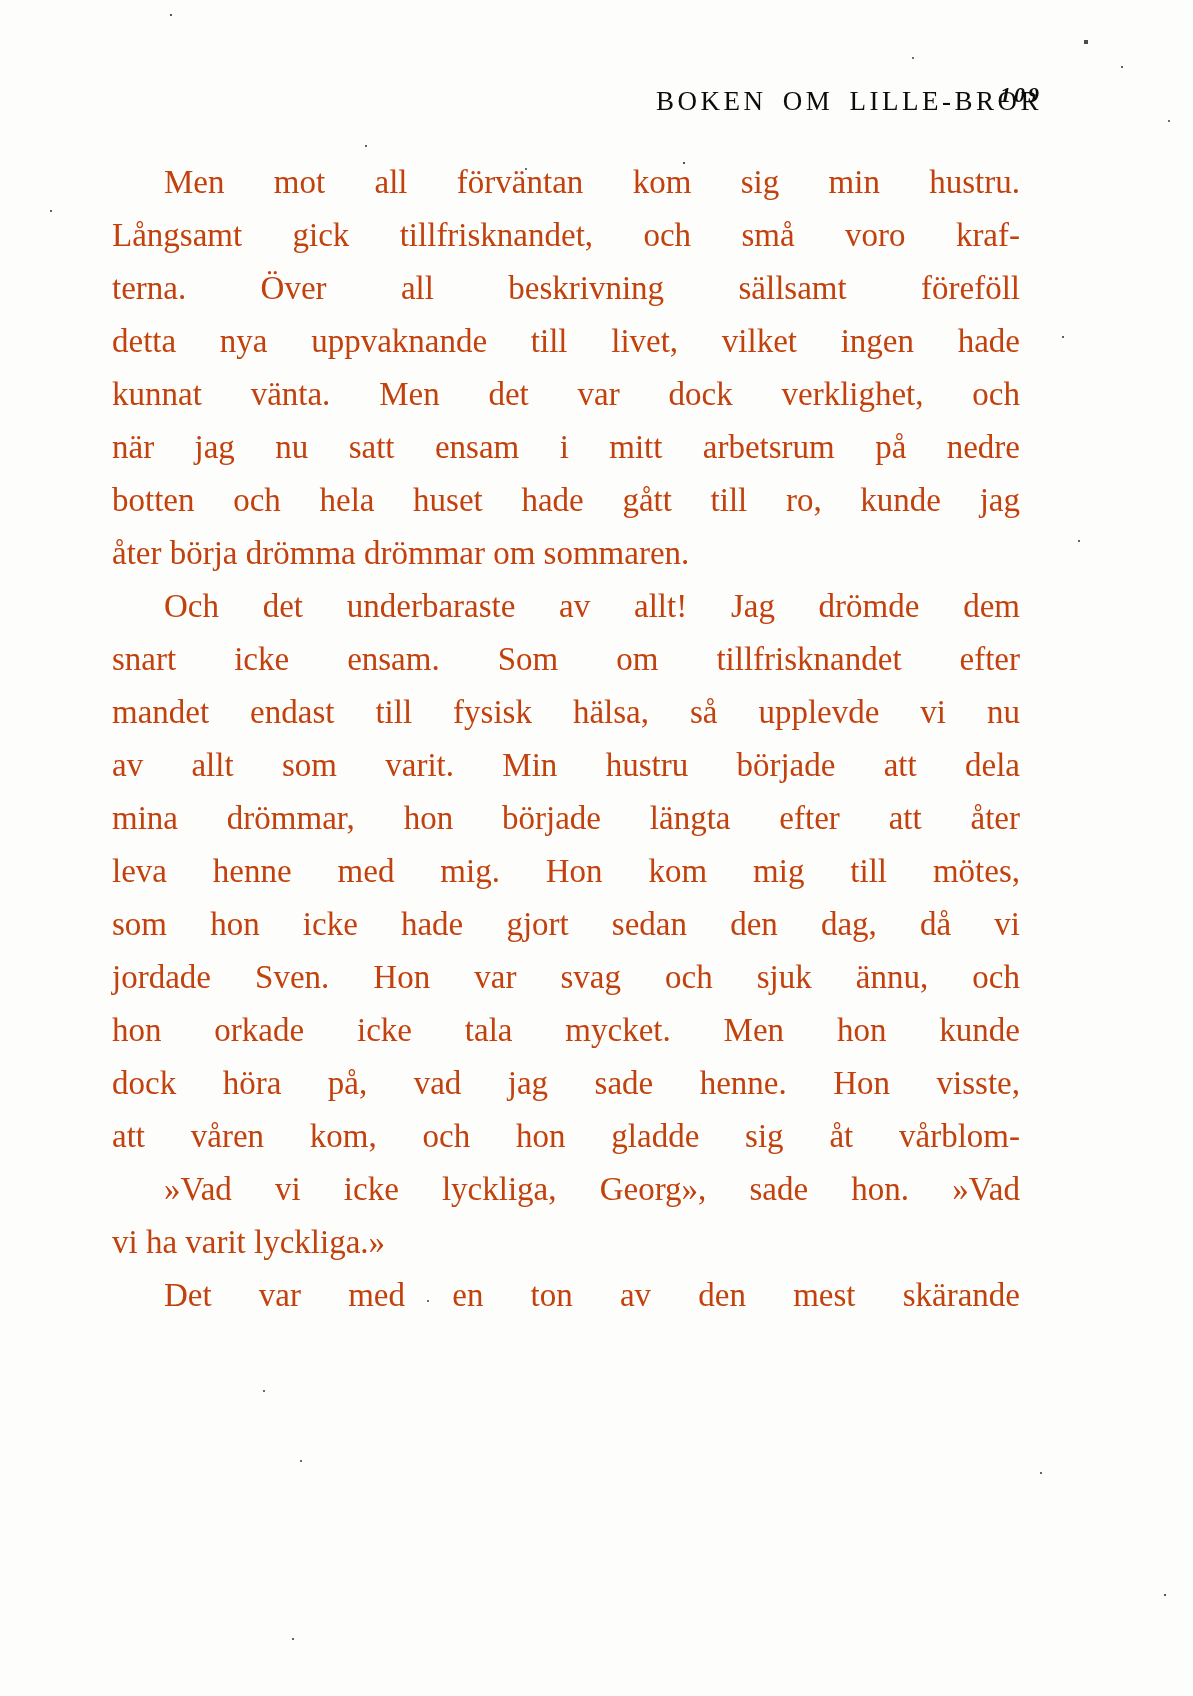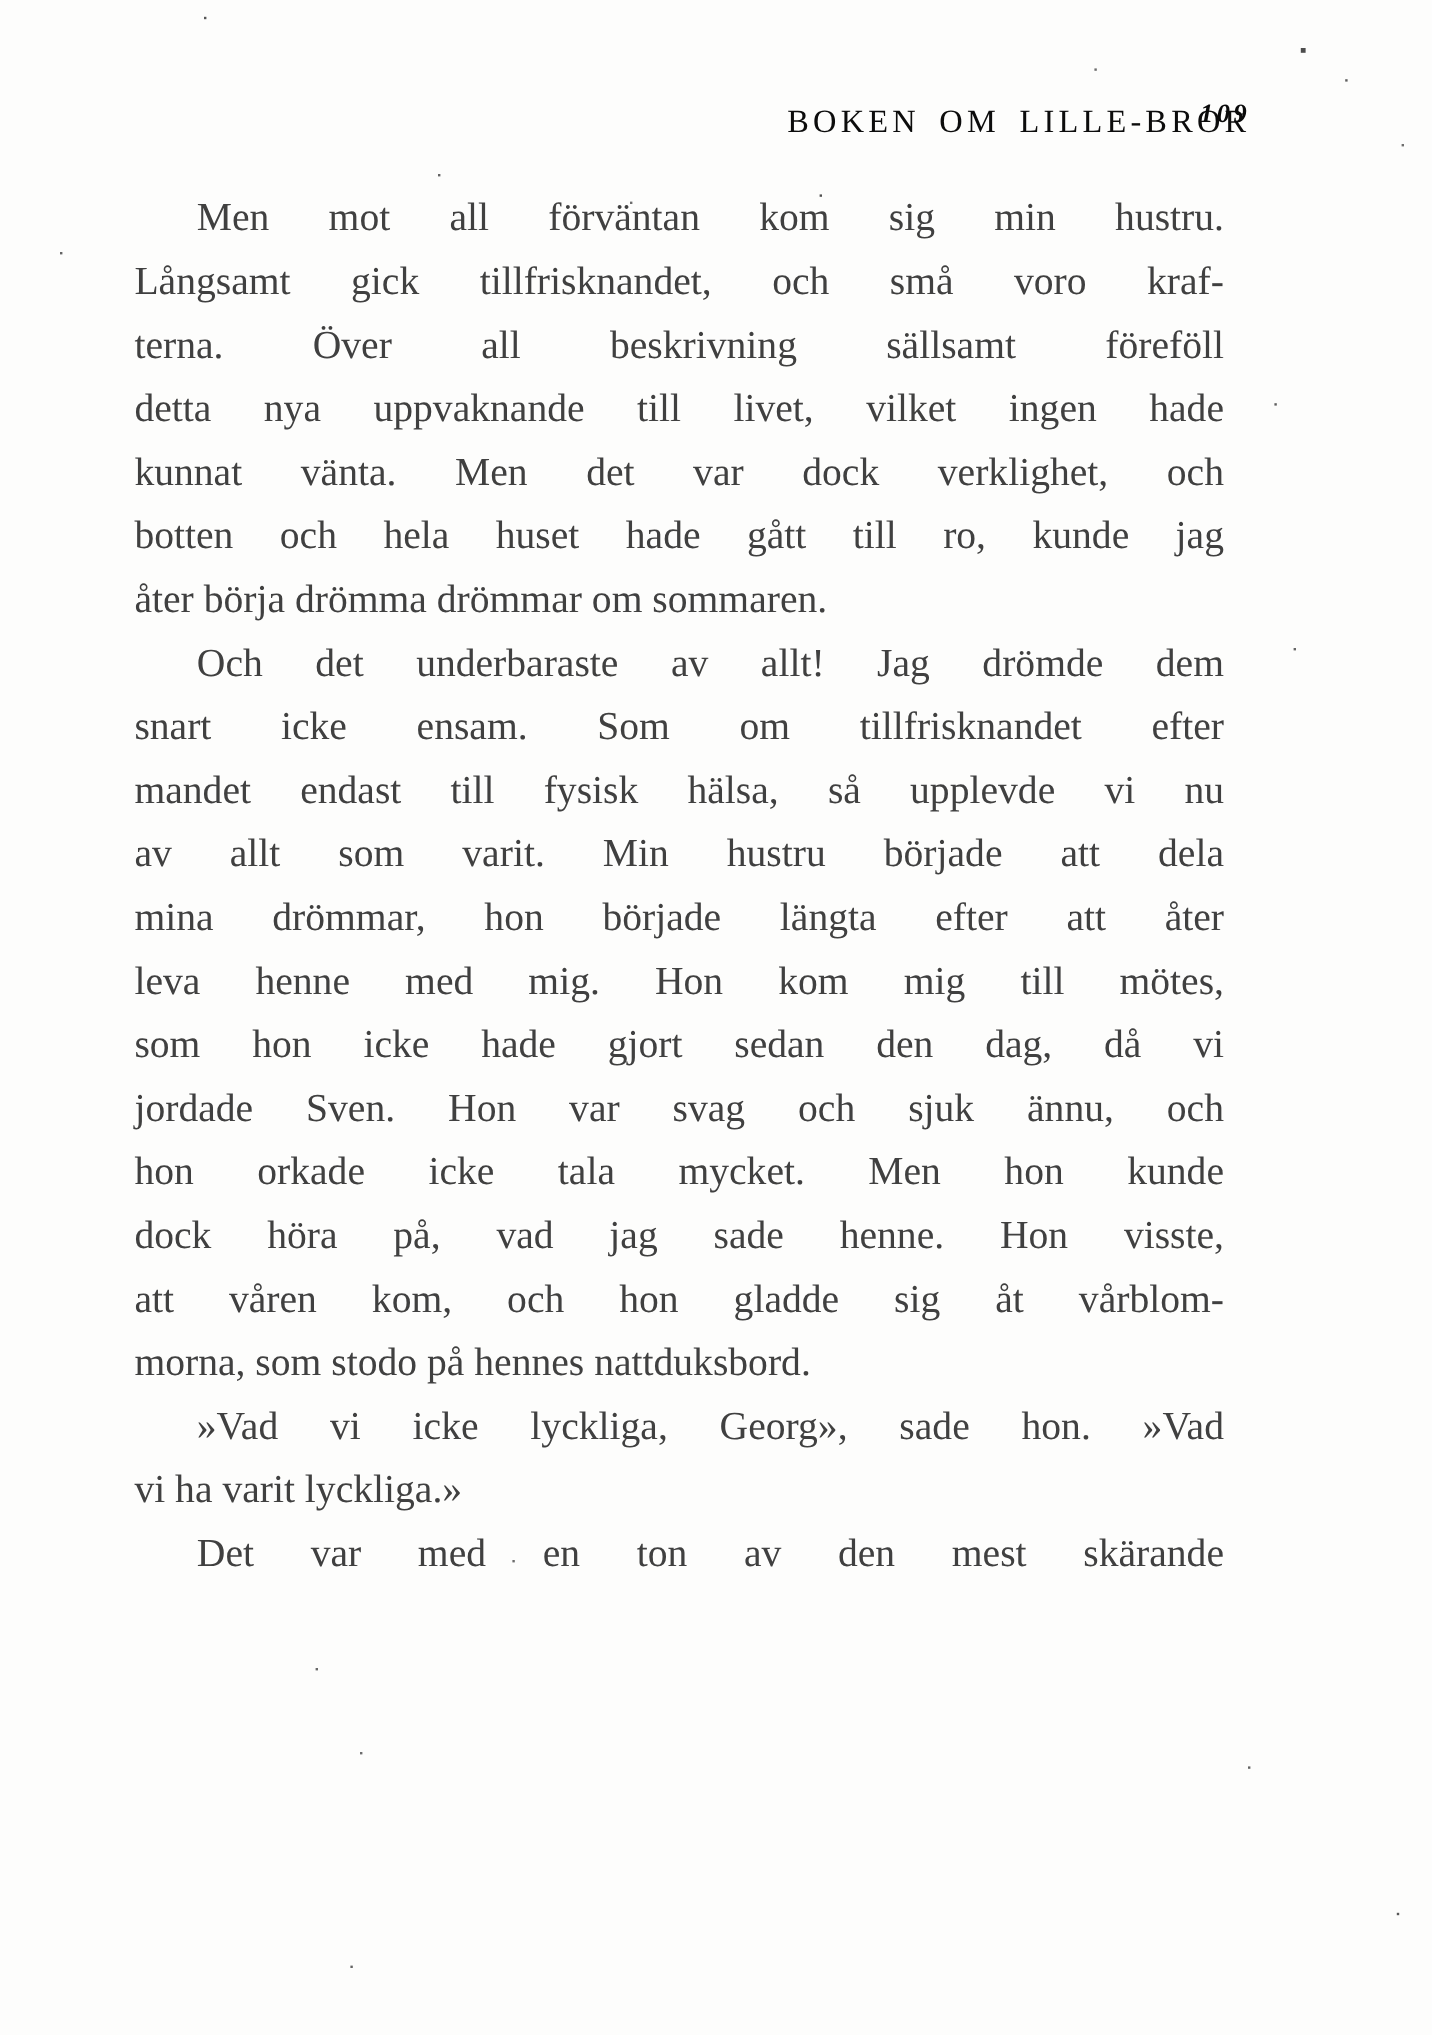--- a/index.html
+++ b/index.html
@@ -50,21 +50,21 @@
     font-style: italic;
   }
   
   .body-text {
     position: absolute;
     left: 112px;
     top: 156px;
     width: 908px;
     font-size: 33px;
     line-height: 53px;
-    color: #404040;
+    color: #c2410c;
   }
   .para {
     margin: 0;
   }
   .line {
     text-align: justify;
     text-align-last: justify;
     height: 53px;
     white-space: normal;
   }
@@ -116,36 +116,36 @@
     <div class="page-number">109</div>
   </div>
 
   <div class="body-text">
       <div class="para">
         <div class="line indent">Men mot all förväntan kom sig min hustru.</div>
         <div class="line">Långsamt gick tillfrisknandet, och små voro kraf-</div>
         <div class="line">terna.  Över  all  beskrivning  sällsamt  föreföll</div>
         <div class="line">detta nya uppvaknande till livet, vilket ingen hade</div>
         <div class="line">kunnat vänta.  Men det var dock verklighet, och</div>
+        <div class="line">när jag nu satt ensam i mitt arbetsrum på nedre</div>
         <div class="line">botten och hela huset hade gått till ro, kunde jag</div>
         <div class="line lastline">åter börja drömma drömmar om sommaren.</div>
       </div>
       <div class="para">
         <div class="line indent">Och det underbaraste av allt! Jag drömde dem</div>
         <div class="line">snart icke ensam.  Som om tillfrisknandet efter</div>
         <div class="line">mandet endast till fysisk hälsa, så upplevde vi nu</div>
         <div class="line">av allt som varit.  Min hustru började att dela</div>
         <div class="line">mina drömmar, hon började längta efter att åter</div>
         <div class="line">leva henne med mig.  Hon kom mig till mötes,</div>
         <div class="line">som hon icke hade gjort sedan den dag, då vi</div>
         <div class="line">jordade Sven.  Hon var svag och sjuk ännu, och</div>
         <div class="line">hon orkade icke tala mycket.  Men hon kunde</div>
         <div class="line">dock höra på, vad jag sade henne.  Hon visste,</div>
         <div class="line">att våren kom, och hon gladde sig åt vårblom-</div>
-        <div class="line lastline">morna, som stodo på hennes nattduksbord.</div>
       </div>
       <div class="para">
         <div class="line indent">»Vad vi icke lyckliga, Georg», sade hon. »Vad</div>
         <div class="line lastline">vi ha varit lyckliga.»</div>
       </div>
       <div class="para">
         <div class="line indent">Det var med en ton av den mest skärande</div>
       </div>
     </div>
 

